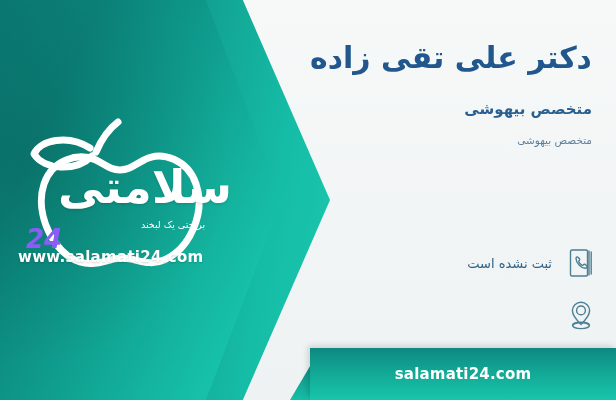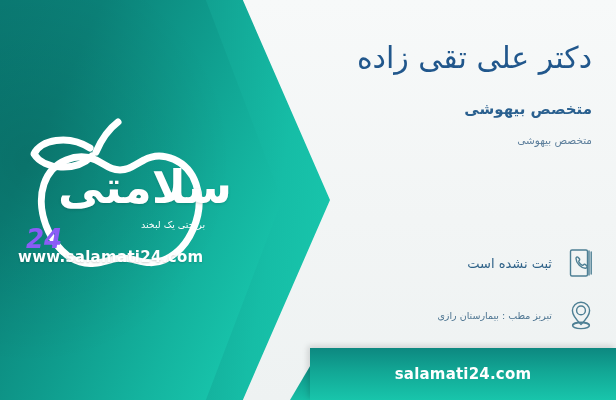--- a/index.html
+++ b/index.html
@@ -123,21 +123,21 @@
   }
 
   
   .doctor-name {
     position: absolute;
     right: 24px;
     top: 38px;
     width: 330px;
     color: #21578c;
     font-size: 30px;
-    font-weight: normal;
+    font-weight: bold;
     line-height: 1.35;
     z-index: 4;
   }
   .specialty-main {
     position: absolute;
     right: 24px;
     top: 100px;
     width: 330px;
     text-align: right;
     color: #2a608f;
@@ -274,21 +274,20 @@
       <div class="info-icon">
         <svg width="28" height="32" viewBox="0 0 28 32" xmlns="http://www.w3.org/2000/svg" aria-hidden="true">
           <g fill="none" stroke="#4d7f94" stroke-width="1.4" stroke-linejoin="round" stroke-linecap="round">
             <path d="M14 3.2 C9.2 3.2, 5.4 7, 5.4 11.6 C5.4 17.2, 14 25.4, 14 25.4 C14 25.4, 22.6 17.2, 22.6 11.6 C22.6 7, 18.8 3.2, 14 3.2 Z"></path>
             <circle cx="14" cy="11.4" r="4.4"></circle>
             <ellipse cx="14" cy="26.6" rx="8.4" ry="3"></ellipse>
             <path d="M5.6 26.6 C5.6 24.6, 9.4 23.2, 14 23.2 C18.6 23.2, 22.4 24.6, 22.4 26.6"></path>
           </g>
         </svg>
       </div>
-      <div class="info-text small">تبریز مطب : بیمارستان رازی</div>
     </div>
 
   </div>
 
   <div class="footer-notch"></div>
   <div class="footer-bar">
     <div class="footer-text">salamati24.com</div>
   </div>
 
 </div>

